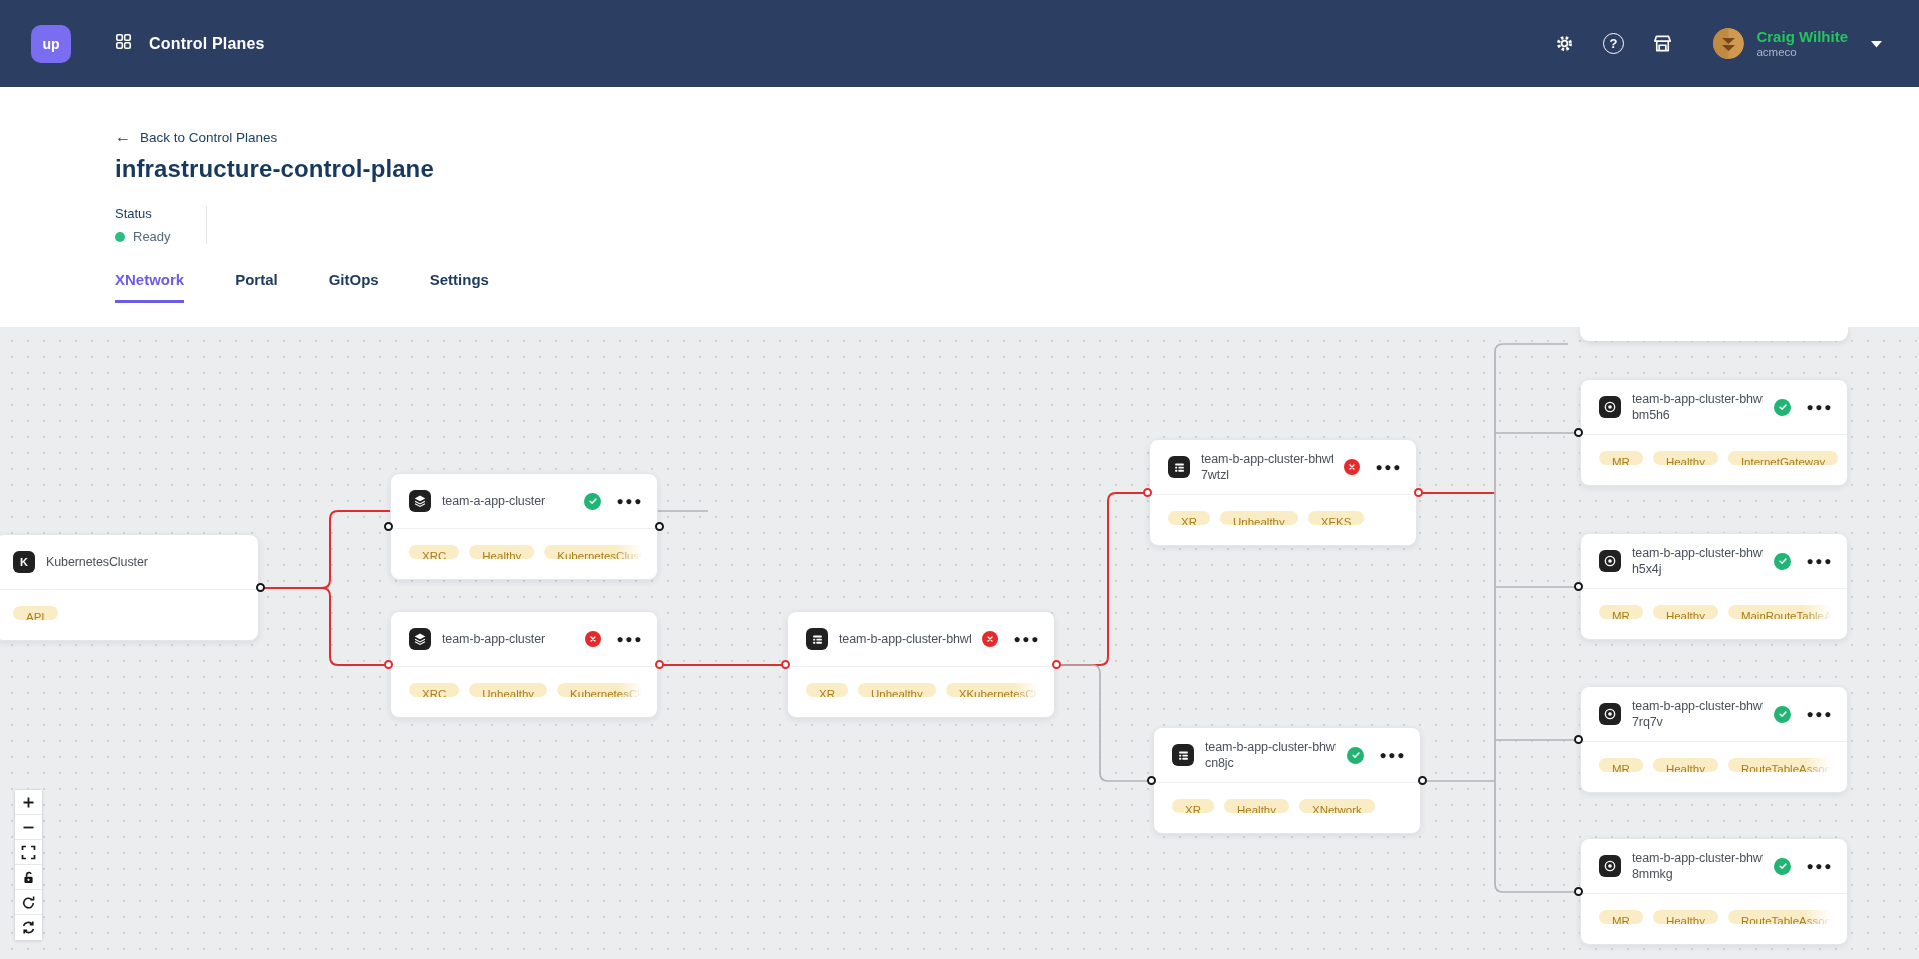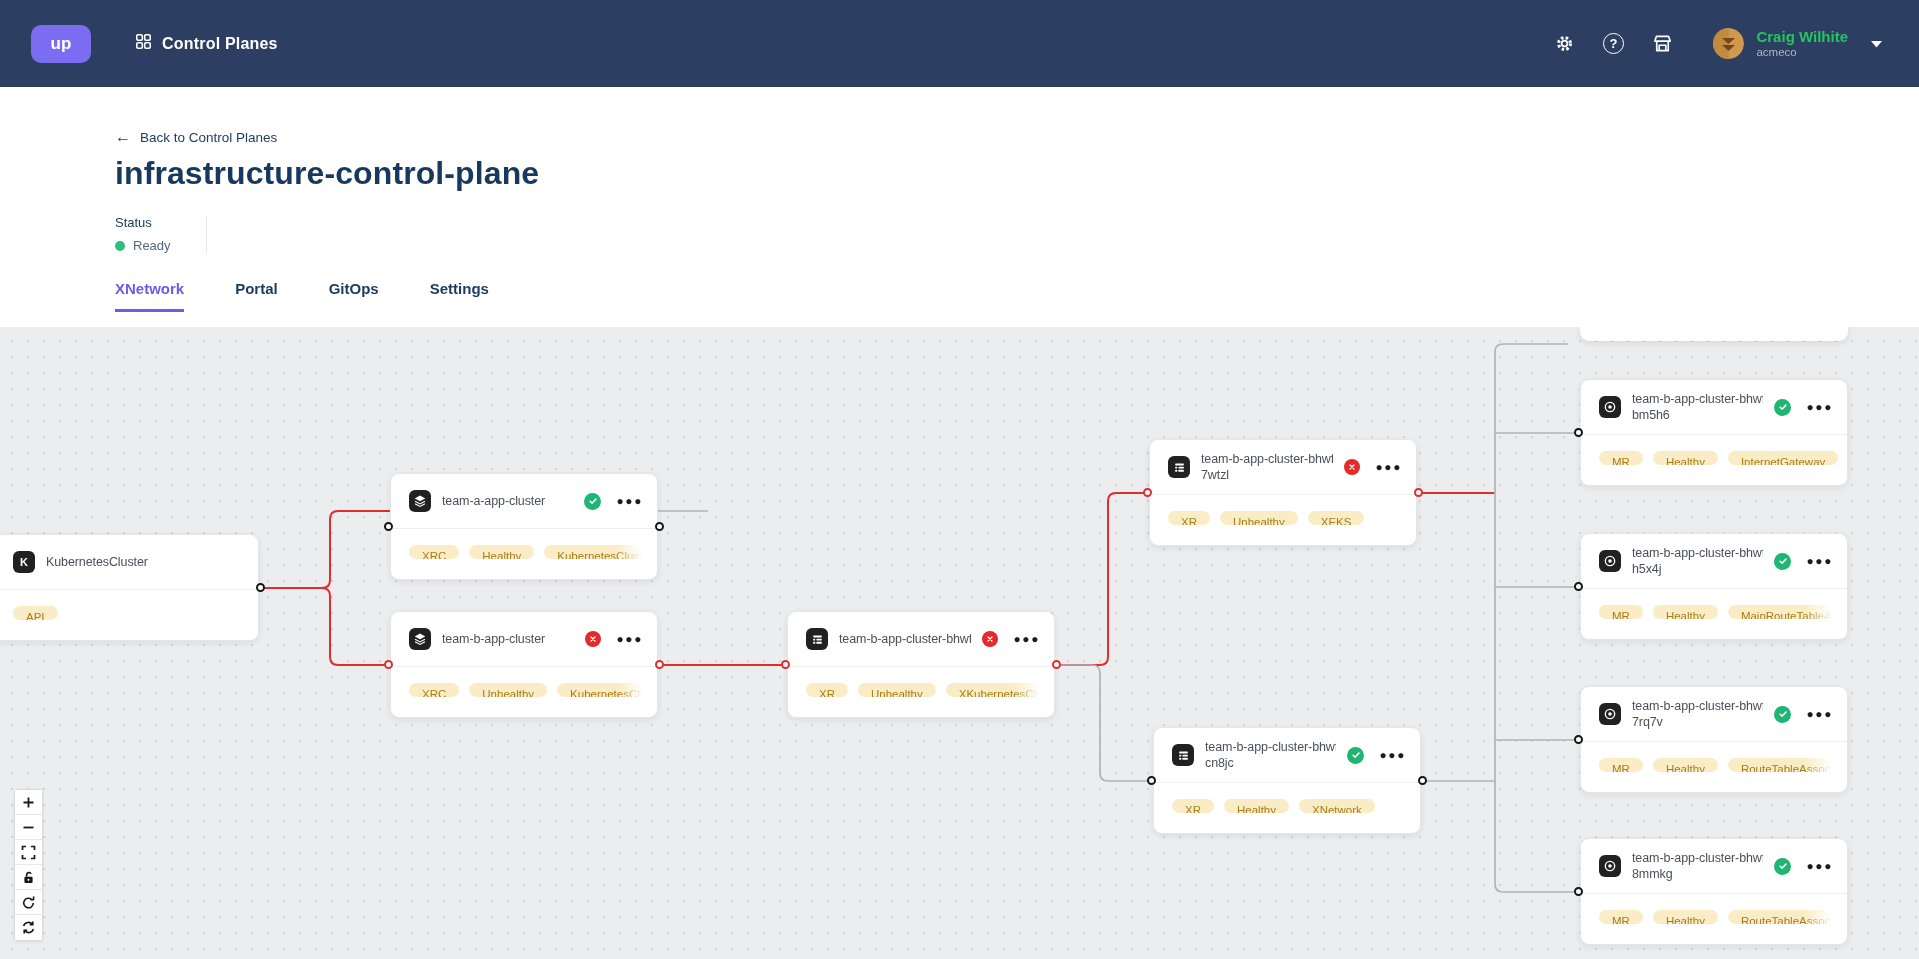--- a/index.html
+++ b/index.html
@@ -1,41 +1,41 @@
 <!DOCTYPE html>
 <html style="--accent: #6e5be6; --logo: #7b6df2; --badge-bg: #faecc5; --badge-text: #a87c18; --chat: #32b7c3;"><head>
 <meta charset="utf-8">
 <style>
   * { margin:0; padding:0; box-sizing:border-box; }
   html,body { width:1919px; height:959px; overflow:hidden; background:#fff;
               font-family:"Liberation Sans", sans-serif; }
 
   
   .topbar { position:relative; height:87px; background:#2d3e63; display:flex; align-items:center; padding:0 36px 0 31px; }
-  .logo { width:60px; height:38px; border-radius:10px; background:var(--logo,#7b6df2); color:#fff;
-          display:flex; align-items:center; justify-content:center; font-weight:700; font-size:17px; cursor:pointer; }
-  .app-nav { display:flex; align-items:center; gap:9px; margin-left:43px; }
+  .logo { width:40px; height:38px; border-radius:10px; background:var(--logo,#7b6df2); color:#fff;
+          display:flex; align-items:center; justify-content:center; font-weight:700; font-size:14px; cursor:pointer; }
+  .app-nav { display:flex; align-items:center; gap:16px; margin-left:43px; }
   .grid-icon { display:block; }
   .app-title { color:#fff; font-weight:700; font-size:16px; letter-spacing:.2px; }
   .topbar-right { margin-left:auto; display:flex; align-items:center; gap:25px; }
   .tb-icon { width:24px; height:24px; display:flex; align-items:center; justify-content:center; cursor:pointer; }
   .help-circle { width:21px; height:21px; border:1.7px solid #fff; border-radius:50%; color:#fff;
                  font-size:13px; font-weight:700; display:flex; align-items:center; justify-content:center; }
   .user-chip { display:flex; align-items:center; gap:12px; margin-left:14px; cursor:pointer; }
   .avatar { width:31px; height:31px; border-radius:50%; overflow:hidden; flex:none; }
   .user-text { line-height:1.15; }
   .user-name { color:#22c55e; font-weight:700; font-size:15px; }
   .user-org { color:#aeb6c6; font-size:11.5px; }
   .chev { margin-left:10px; }
 
   
   .page-head { height:240px; padding:41px 0 0 115px; background:#fff; }
   .back-link { display:inline-flex; align-items:center; gap:9px; color:#1d3e63; font-size:13.5px; cursor:pointer; }
   .back-arrow { font-size:16px; line-height:1; }
-  .page-title { margin-top:9px; font-size:32px; font-weight:700; color:#17395e; letter-spacing:.1px; }
+  .page-title { margin-top:9px; font-size:24px; font-weight:700; color:#17395e; letter-spacing:.1px; }
   .meta-row { display:flex; margin-top:23px; }
   .meta-col1 { width:91px; }
   .meta-divider { border-left:1px solid #e4e7ea; margin-right:9px; }
   .meta-label { font-size:13px; font-weight:400; color:#17395e; }
   .meta-value { margin-top:8px; font-size:13px; color:#53687e; display:flex; align-items:center; gap:8px; }
   .status-dot { width:10px; height:10px; border-radius:50%; background:#2fbd7f; }
   .cfg-version { margin-left:14px; }
   .tabs { display:flex; gap:51px; margin-top:27px; }
   .tab { font-size:15px; font-weight:700; color:#1c3a5e; padding-bottom:12px; cursor:pointer; border-bottom:3px solid transparent; }
   .tab.active { color:var(--accent,#6e5be6); border-bottom-color:var(--accent,#6e5be6); }

